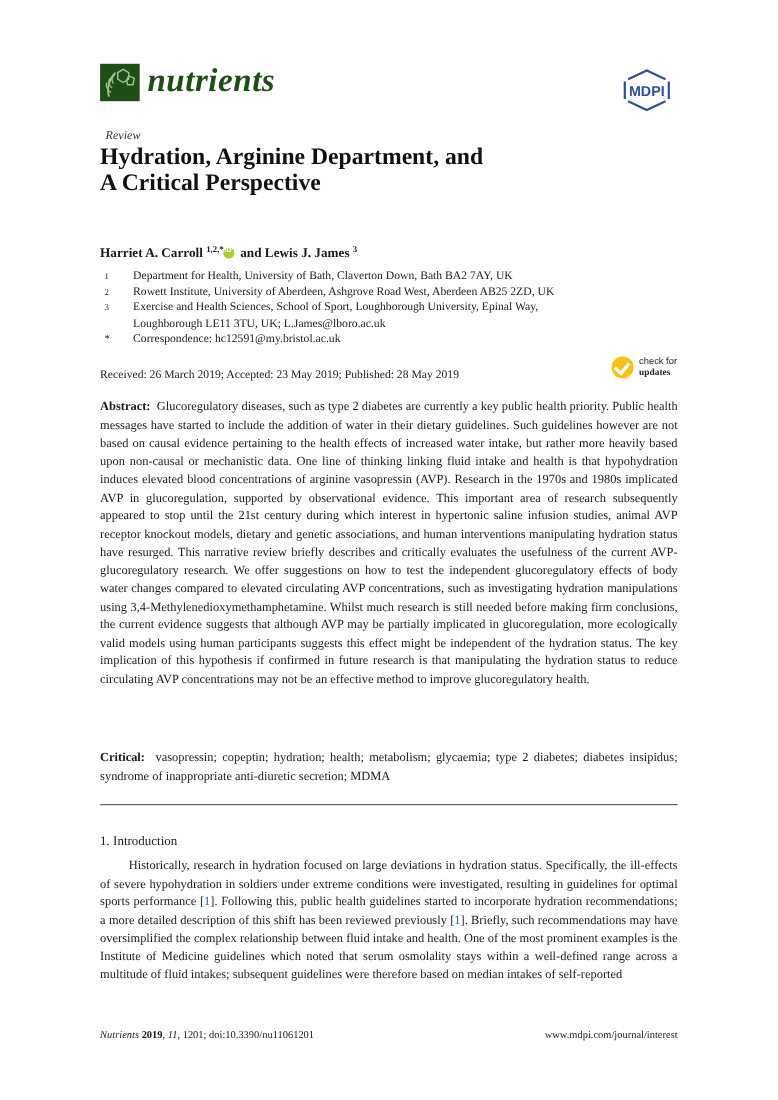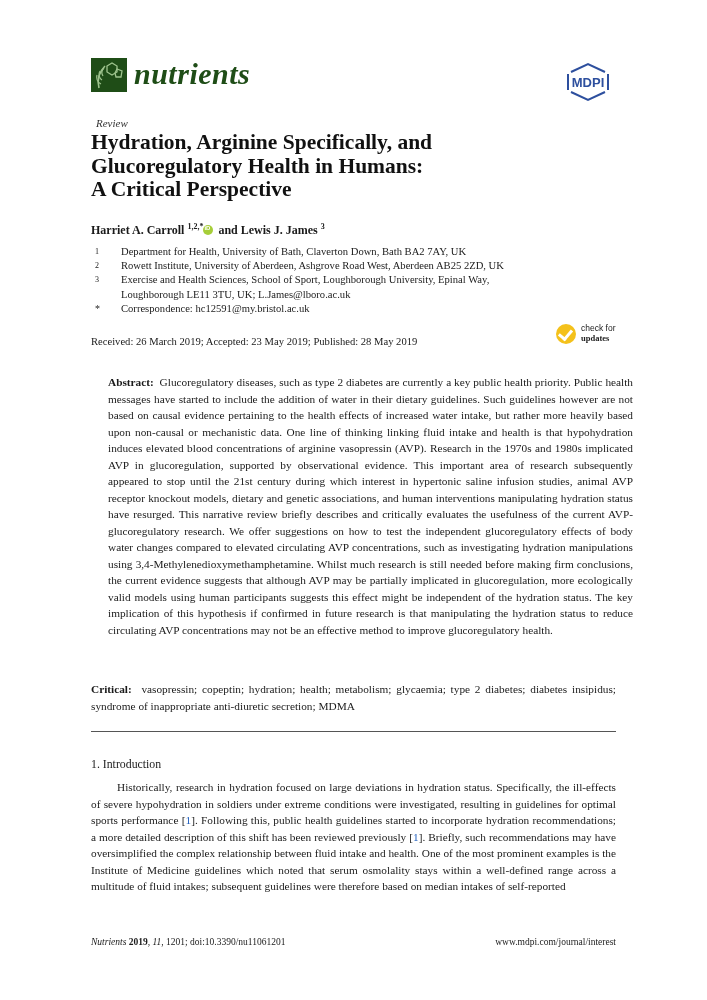--- a/index.html
+++ b/index.html
@@ -31,21 +31,21 @@
   .dates { left: 91px; top: 336px; font-size: 10.6px; }
 
   .cfu { left: 556px; top: 322px; width: 72px; height: 26px; }
   .cfu-badge { position: absolute; left: 0; top: 2px; width: 20px; height: 20px; border-radius: 50%; background: #f4c11b; }
   .cfu-badge::after { content: ""; position: absolute; left: 5px; top: 3px; width: 6px; height: 10px;
                       border-right: 3px solid #fff; border-bottom: 3px solid #fff; transform: rotate(40deg); }
   .cfu-text { position: absolute; left: 25px; top: 1px; font-family: "Liberation Sans", sans-serif;
               font-size: 8.5px; line-height: 10px; color: #222; }
   .cfu-text b { font-weight: bold; font-family: Liberation Serif, serif; }
 
-  .abstract { left: 91px; top: 374px; width: 525px; font-size: 11.3px; line-height: 16.5px; text-align: justify; margin-left: 17px; }
+  .abstract { left: 91px; top: 362px; width: 525px; font-size: 11.3px; line-height: 16.5px; text-align: justify; }
   .abstract b, .keywords b { font-weight: bold; }
 
   .keywords { left: 91px; top: 681px; width: 525px; font-size: 11.3px; line-height: 16.5px; text-align: justify; }
 
   .rule { left: 91px; top: 731px; width: 525px; height: 1px; background: #555; }
 
   .section-heading { left: 91px; top: 757px; font-weight: normal; font-size: 11.8px; }
 
   .intro { left: 91px; top: 779px; width: 525px; font-size: 11.3px; line-height: 16.5px; text-align: justify;
            text-indent: 26px; }
@@ -72,22 +72,21 @@
     <polyline points="8,10 25,2 42,10" stroke="#2d4f9e" stroke-width="2" fill="none"></polyline>
     <polyline points="8,30 25,38 42,30" stroke="#2d4f9e" stroke-width="2" fill="none"></polyline>
     <line x1="5" y1="12" x2="5" y2="28" stroke="#2d4f9e" stroke-width="2"></line>
     <line x1="45" y1="12" x2="45" y2="28" stroke="#2d4f9e" stroke-width="2"></line>
     <text x="25" y="25" text-anchor="middle" font-family="Liberation Sans, sans-serif" font-weight="bold" font-size="13" fill="#2d4f9e">MDPI</text>
   </svg>
 </div>
 
 <div class="abs article-type">Review</div>
 <div class="abs title">
-  <div>Hydration, Arginine Specifically, and</div>
-  <div>Glucoregulatory Health in Humans:</div>
+  <div>Hydration, Arginine Department, and</div>
   <div>A Critical Perspective</div>
 </div>
 
 <div class="abs authors">
   <span>Harriet A. Carroll</span>
   <sup>1,2,*</sup><span class="orcid"></span>
   <span>and</span>
   <span>Lewis J. James</span>
   <sup>3</sup>
 </div>

